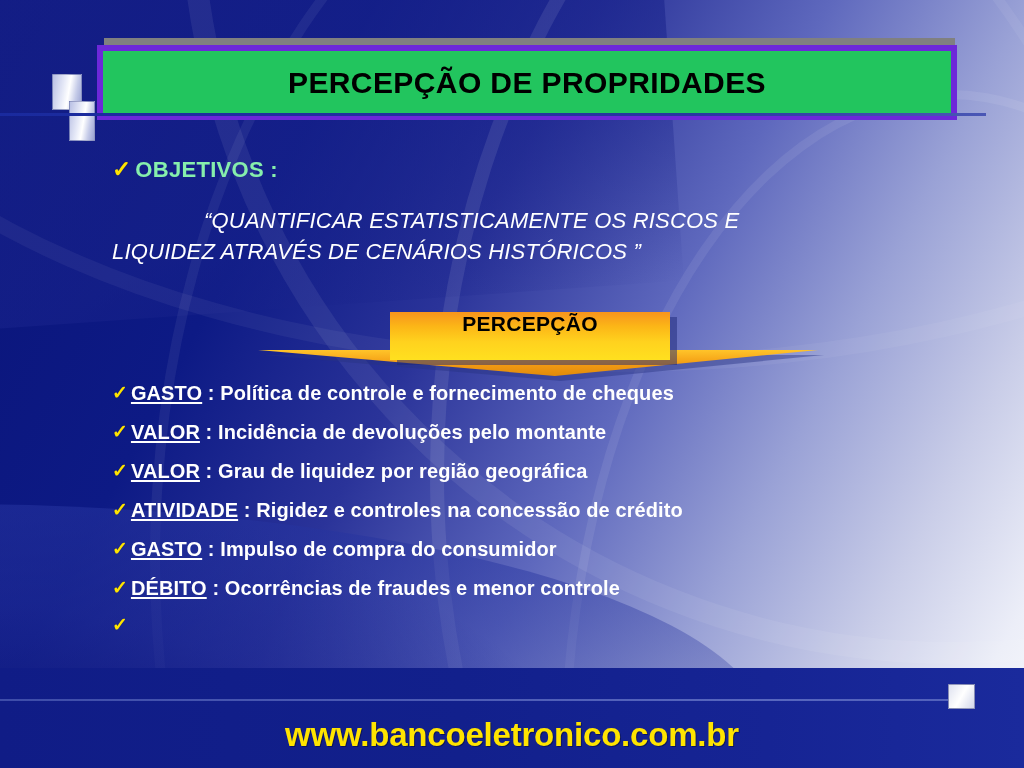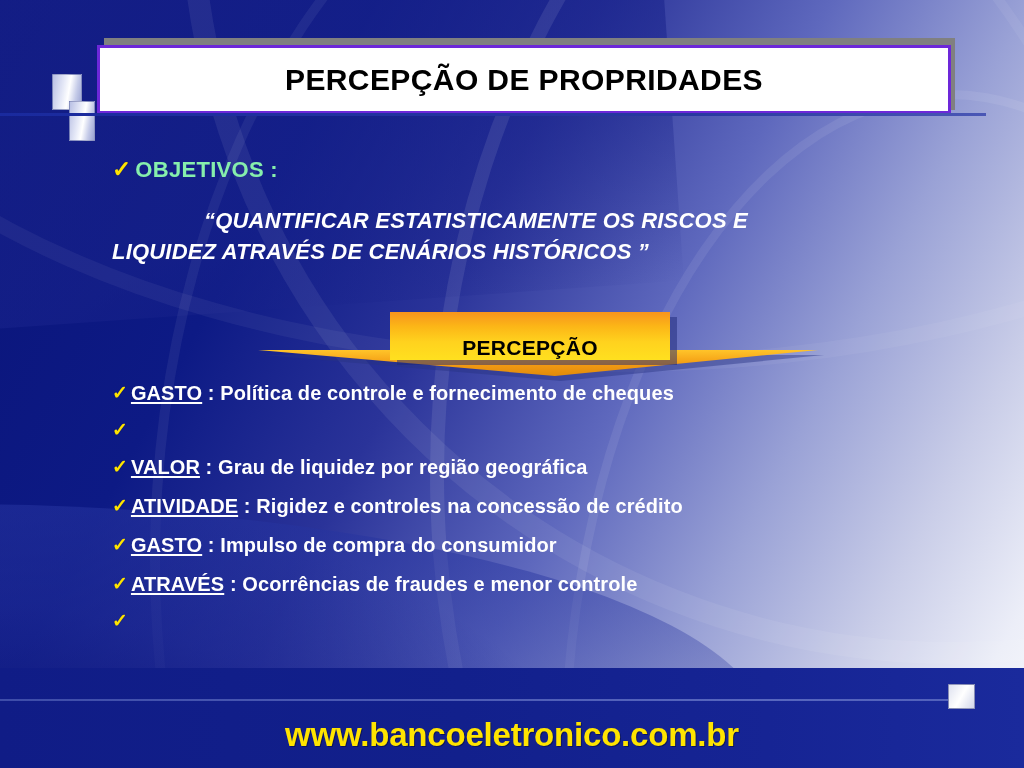--- a/index.html
+++ b/index.html
@@ -97,22 +97,22 @@
   }
 
   
   .title-wrap { position: absolute; left: 97px; top: 38px; width: 858px; height: 74px; }
   .title-shadow {
     position: absolute; left: 7px; top: 0; width: 851px; height: 72px;
     background: #808080;
   }
   .title-box {
     position: absolute; left: 0; top: 7px; width: 848px; height: 63px;
-    background: #ffffff;
-    border: 3px solid #6d28d9;
+    background: #22c55e;
+    border: 6px solid #6d28d9;
     display: flex; align-items: center; justify-content: center;
   }
   .title-text {
     color: #000; font-weight: bold; font-size: 30px; letter-spacing: .4px;
     white-space: nowrap;
   }
   .title-rule {
     position: absolute; left: 0; top: 113px; width: 986px; height: 3px;
     background: linear-gradient(90deg, #1a2a9e 0%, #27389f 70%, #4a57b5 100%);
   }
@@ -126,21 +126,21 @@
     color: #ffe400; font-size: 23px; line-height: 1; font-weight: bold;
     text-shadow: 0 0 1px rgba(0,0,0,.35);
     flex: 0 0 auto;
   }
   .objetivos-label {
     color: #86efac; font-weight: bold; font-size: 22px; letter-spacing: .3px;
     line-height: 1.05;
   }
   .quote {
     position: absolute; left: 112px; top: 205px; width: 830px;
-    color: #ffffff; font-weight: bold; font-style: italic; font-size: 22px;
+    color: #ffffff; font-weight: normal; font-style: italic; font-size: 22px;
     line-height: 1.42; letter-spacing: .2px;
   }
   .quote .indent { display: inline-block; width: 92px; }
 
   
   .callout { position: absolute; left: 258px; top: 310px; width: 560px; height: 60px; }
   .callout-arrow {
     position: absolute; left: 0; top: 40px; width: 560px; height: 26px;
     background: linear-gradient(180deg, #ffc42a 0%, #f39b12 55%, #e08a0c 100%);
     clip-path: polygon(0% 0%, 100% 0%, 53% 100%);
@@ -150,21 +150,21 @@
     background: rgba(40,50,130,.45);
     clip-path: polygon(0% 0%, 100% 0%, 53% 100%);
   }
   .callout-box-shadow {
     position: absolute; left: 139px; top: 7px; width: 280px; height: 48px;
     background: rgba(30,40,120,.5);
   }
   .callout-box {
     position: absolute; left: 132px; top: 2px; width: 280px; height: 48px;
     background: linear-gradient(180deg, #f7941d 0%, #fcb617 30%, #ffd21e 62%, #ffe01f 100%);
-    display: flex; align-items: flex-end; justify-content: center;
+    display: flex; align-items: flex-start; justify-content: center;
   }
   .callout-text {
     color: #000; font-weight: bold; font-size: 21px; letter-spacing: .3px;
   }
 
   
   .bullets { position: absolute; left: 112px; top: 382px; width: 860px; }
   .bullet {
     display: flex; align-items: baseline; gap: 3px;
     margin-bottom: 16px;
@@ -236,40 +236,41 @@
 
   <div class="bullets">
 
     <div class="bullet">
       <span class="check">✓</span>
       <span class="bullet-text"><span class="bullet-key">GASTO</span><span> : </span><span>Política de controle e fornecimento de cheques</span></span>
     </div>
 
     <div class="bullet">
       <span class="check">✓</span>
+      <span class="bullet-text"><span class="bullet-key">VALOR</span><span> : </span><span>Incidência de devoluções pelo montante</span></span>
     </div>
 
     <div class="bullet">
       <span class="check">✓</span>
       <span class="bullet-text"><span class="bullet-key">VALOR</span><span> : </span><span>Grau de liquidez por região geográfica</span></span>
     </div>
 
     <div class="bullet">
       <span class="check">✓</span>
       <span class="bullet-text"><span class="bullet-key">ATIVIDADE</span><span> : </span><span>Rigidez e controles na concessão de crédito</span></span>
     </div>
 
     <div class="bullet">
       <span class="check">✓</span>
       <span class="bullet-text"><span class="bullet-key">GASTO</span><span> : </span><span>Impulso de compra do consumidor</span></span>
     </div>
 
     <div class="bullet">
       <span class="check">✓</span>
-      <span class="bullet-text"><span class="bullet-key">ATRAVÉS</span><span> : </span><span>Ocorrências de fraudes e menor controle</span></span>
+      <span class="bullet-text"><span class="bullet-key">DÉBITO</span><span> : </span><span>Ocorrências de fraudes e menor controle</span></span>
     </div>
 
     <div class="bullet">
       <span class="check">✓</span>
     </div>
 
   </div>
 
   <div class="footer-rule"></div>
   <div class="deco-square-br"></div>

